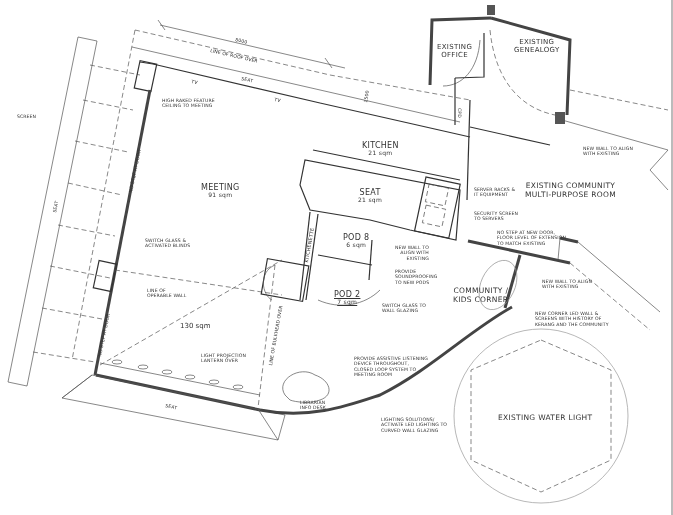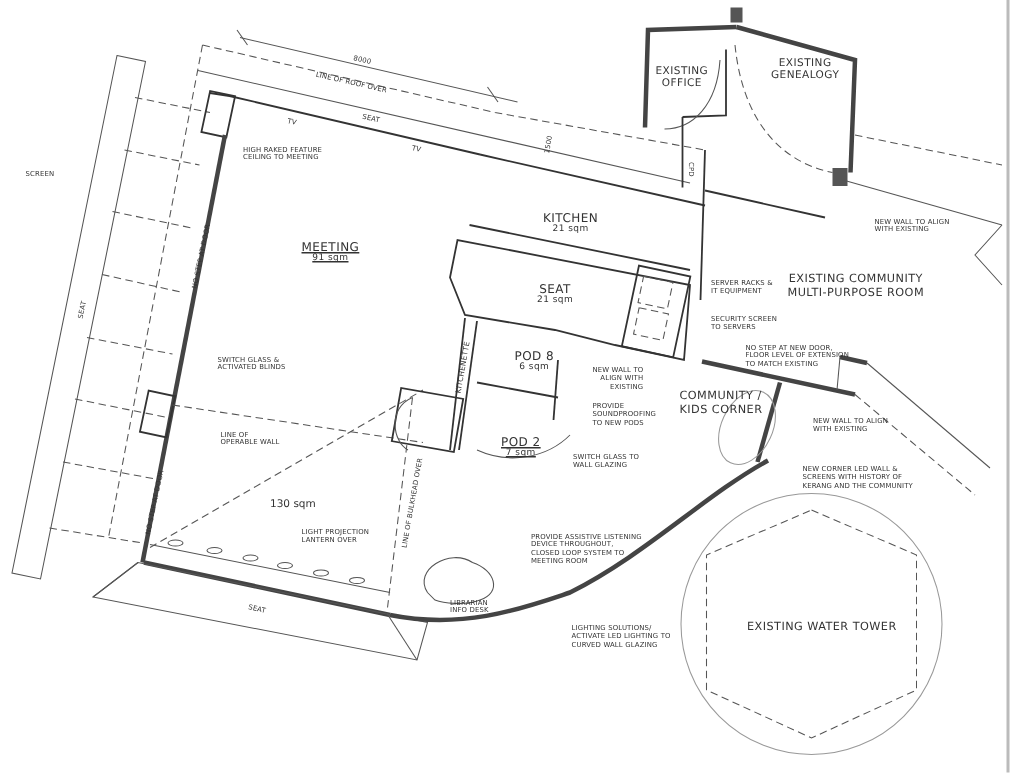--- a/index.html
+++ b/index.html
@@ -109,36 +109,36 @@
   <line class="thin" x1="578" y1="242" x2="660" y2="312"></line>
   <line class="dash" x1="570" y1="263" x2="650" y2="330"></line>
   <ellipse class="light" cx="498" cy="285" rx="17" ry="26" transform="rotate(25 498 285)"></ellipse>
 
   <circle class="light" cx="541" cy="416" r="87"></circle>
   <polygon class="dash" points="541,340 611,370 611,460 541,492 471,460 471,370"></polygon>
 </svg>
 
 <div class="border-right"></div>
 
-<div class="lbl room" style="left:201px;top:160px;text-decoration:underline;"><div>MEETING</div><div class="area">91 sqm</div></div>
+<div class="lbl room" style="left:201px;top:183px;"><div>MEETING</div><div class="area">91 sqm</div></div>
 <div class="lbl room" style="left:362px;top:141px;"><div>KITCHEN</div><div class="area">21 sqm</div></div>
 <div class="lbl room" style="left:358px;top:188px;"><div>SEAT</div><div class="area">21 sqm</div></div>
 <div class="lbl room" style="left:343px;top:233px;"><div>POD 8</div><div class="area">6 sqm</div></div>
 <div class="lbl room" style="left:334px;top:290px;text-decoration:underline;"><div>POD 2</div><div class="area">7 sqm</div></div>
 <div class="lbl note rot" style="left:304px;top:262px;transform:rotate(-80deg);font-size:5px;">KITCHENETTE</div>
 <div class="lbl room" style="left:437px;top:43px;font-size:7px;">EXISTING
 OFFICE</div>
 <div class="lbl room" style="left:514px;top:38px;font-size:7px;">EXISTING
 GENEALOGY</div>
 <div class="lbl room" style="left:525px;top:182px;font-size:7.5px;">EXISTING COMMUNITY
 MULTI-PURPOSE ROOM</div>
-<div class="lbl room" style="left:453px;top:260px;font-size:7.5px;text-align:left;">COMMUNITY /
+<div class="lbl room" style="left:453px;top:287px;font-size:7.5px;text-align:right;">COMMUNITY /
 KIDS CORNER</div>
-<div class="lbl room" style="left:498px;top:414px;font-size:7.5px;">EXISTING WATER TOWER</div>
-<div class="lbl area" style="left:180px;top:332px;font-size:7px;">130 sqm</div>
+<div class="lbl room" style="left:498px;top:414px;font-size:7.5px;">EXISTING WATER LIGHT</div>
+<div class="lbl area" style="left:180px;top:322px;font-size:7px;">130 sqm</div>
 
 <div class="lbl note rot" style="left:236px;top:37px;transform:rotate(13deg);">8000</div>
 <div class="lbl note rot" style="left:211px;top:48px;transform:rotate(13deg);">LINE OF ROOF OVER</div>
 <div class="lbl note rot" style="left:363px;top:102px;transform:rotate(-80deg);">1500</div>
 <div class="lbl note" style="left:17px;top:114px;">SCREEN</div>
 <div class="lbl note rot" style="left:52px;top:212px;transform:rotate(-78deg);">SEAT</div>
 <div class="lbl note rot" style="left:242px;top:76px;transform:rotate(13deg);">SEAT</div>
 <div class="lbl note rot" style="left:166px;top:403px;transform:rotate(13deg);">SEAT</div>
 <div class="lbl note rot" style="left:192px;top:79px;transform:rotate(13deg);">TV</div>
 <div class="lbl note rot" style="left:275px;top:97px;transform:rotate(13deg);">TV</div>

